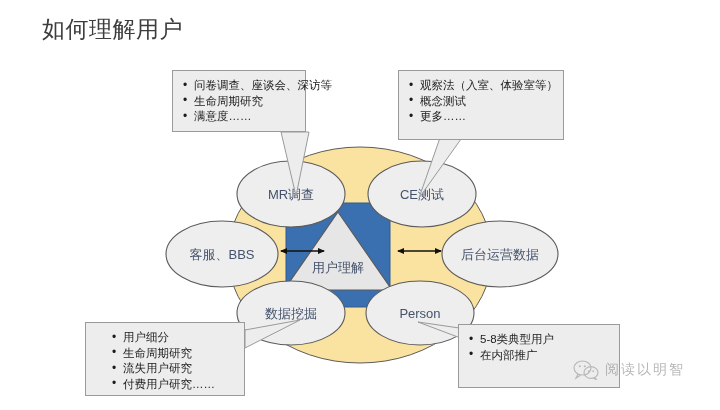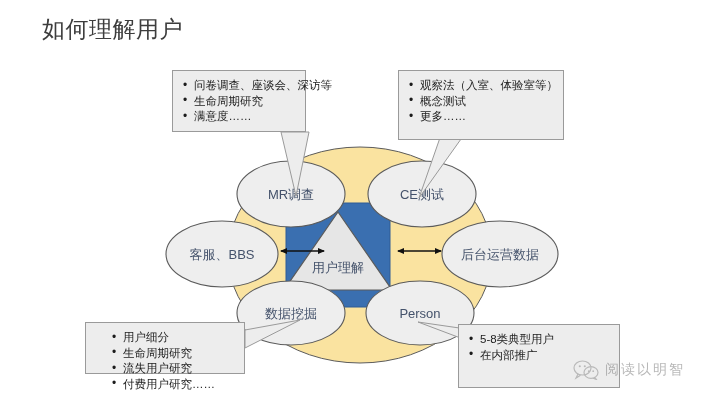--- a/index.html
+++ b/index.html
@@ -59,21 +59,21 @@
   .callout li:before {
     content: "\2022";
     position: absolute;
     left: 0;
     top: -0.5px;
     font-size: 12px;
   }
 
   #callout-mr   { left: 172px; top: 70px;  width: 134px; height: 62px; }
   #callout-ce   { left: 398px; top: 70px;  width: 166px; height: 70px; }
-  #callout-dm   { left: 85px;  top: 322px; width: 160px; height: 52px; padding-left: 26px; }
+  #callout-dm   { left: 85px;  top: 322px; width: 160px; height: 74px; padding-left: 26px; }
   #callout-ps   { left: 458px; top: 324px; width: 162px; height: 64px; }
 
   
   #diagram {
     position: absolute;
     left: 0;
     top: 0;
     width: 720px;
     height: 410px;
   }

